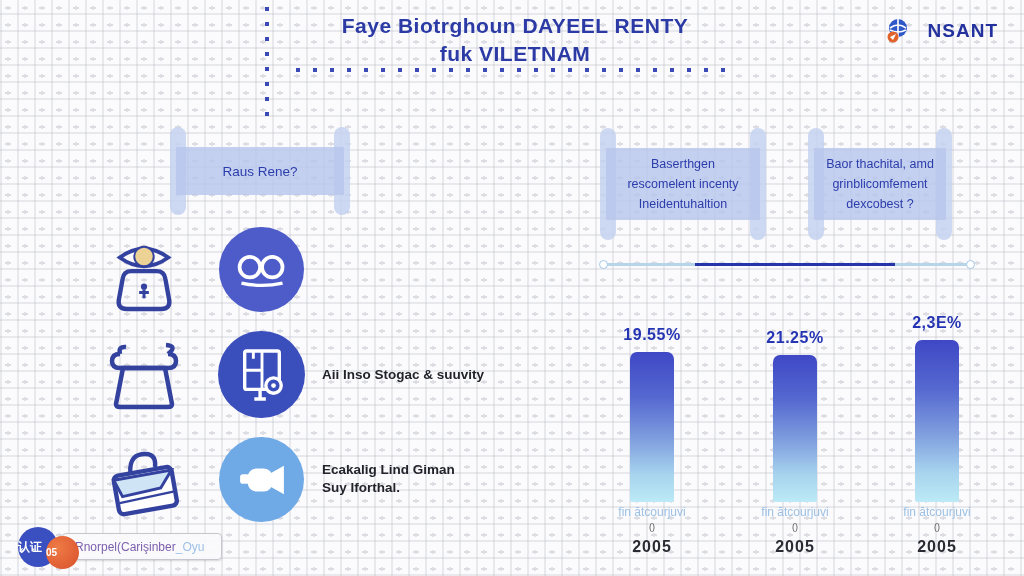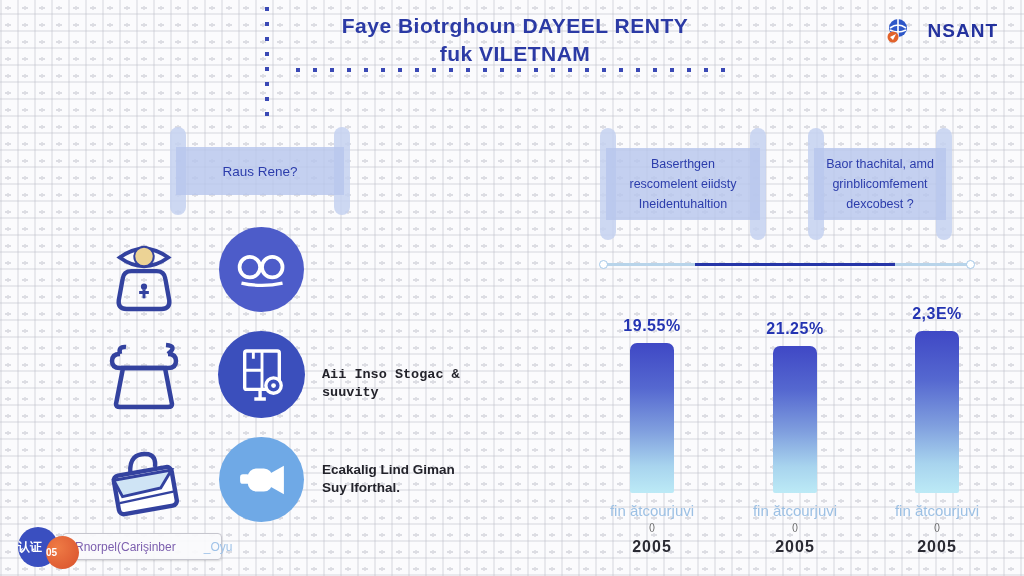--- a/index.html
+++ b/index.html
@@ -43,35 +43,35 @@
   .timeline{left:603px;top:263px;width:368px;height:3px;background:#b8d4ea;}
   .timeline .seg{position:absolute;left:92px;top:-0.5px;width:200px;height:3.5px;background:#2636a8;}
   .timeline .dot{position:absolute;top:-3px;width:7px;height:7px;border-radius:50%;background:#fff;border:1.5px solid #a4c8e8;}
   .timeline .dot.l{left:-4px;} .timeline .dot.r{right:-4px;}
   
   .fcircle{border-radius:50%;display:flex;align-items:center;justify-content:center;}
   .c1{left:219px;top:227px;width:85px;height:85px;background:#4d5cc9;}
   .c2{left:218px;top:331px;width:87px;height:87px;background:#3b4fbc;}
   .c3{left:219px;top:437px;width:85px;height:85px;background:#6fa9e6;}
   .flabel{width:190px;color:#23232b;font-size:13.5px;font-weight:600;line-height:18px;}
-  .fl1{left:322px;top:256px;} .fl2{left:322px;top:366px;font-family:Liberation Mono, monospace;} .fl3{left:322px;top:461px;}
+  .fl1{left:322px;top:256px;} .fl2{left:322px;top:366px;} .fl3{left:322px;top:461px;}
   
   .barcol{width:120px;top:300px;height:256px;display:flex;flex-direction:column;align-items:center;justify-content:flex-end;}
   .bc1{left:592px;} .bc2{left:735px;} .bc3{left:877px;}
   .pct{color:#2434b2;font-size:16px;font-weight:bold;letter-spacing:0.5px;margin-bottom:8px;}
   .bar{width:44px;border-radius:7px 7px 2px 2px;
     background:linear-gradient(180deg,#3f48c5 0%,#5568d0 30%,#7f9ede 58%,#a8d4ee 82%,#bceaf6 100%);}
   .bar.h1{height:150px;} .bar.h2{height:147px;} .bar.h3{height:162px;}
-  .sub{font-size:15px;color:#9cc0e4;margin-top:9px;white-space:nowrap;}
+  .sub{font-size:12px;color:#9cc0e4;margin-top:3px;white-space:nowrap;}
   .mark{font-size:9px;color:#555;margin-top:3px;}
   .year{font-size:16px;font-weight:bold;color:#2a2a33;margin-top:6px;letter-spacing:1px;}
   
   .pill{left:62px;top:533px;width:146px;height:25px;background:rgba(250,250,252,0.92);
     border:1.5px solid #c6c6ce;border-radius:4px;box-shadow:0 1px 2px rgba(0,0,0,0.15);
-    display:flex;align-items:center;padding-left:12px;font-size:12px;gap:28px;}
+    display:flex;align-items:center;padding-left:12px;font-size:12px;}
   .pill .main{color:#7c5fae;} .pill .suffix{color:#9fc2e8;}
   .bcirc{border-radius:50%;display:flex;align-items:center;justify-content:flex-start;color:#fff;font-weight:bold;}
   .bcirc.blue{left:18px;top:527px;width:40px;height:40px;background:#3a4fc0;font-size:12px;z-index:3;}
   .bcirc.orange{left:46px;top:536px;width:33px;height:33px;background:radial-gradient(circle at 35% 35%,#ef7b45,#d8502c);font-size:10px;z-index:4;}
   svg{display:block;}
 </style>
 </head>
 <body>
 
 <div class="stage">
@@ -104,21 +104,21 @@
         <span>Raus Rene?</span>
       </div>
   </div>
 
   <div class="abs ribbon ribbon-r1">
     <div class="tab l"></div>
     <div class="tab r"></div>
     <div class="band"></div>
     <div class="rtext">
       <span>Baserthgen</span>
-      <span>rescomelent eiidsty</span>
+      <span>rescomelent incenty</span>
       <span>Ineidentuhaltion</span>
     </div>
   </div>
 
   <div class="abs ribbon ribbon-r2">
     <div class="tab l"></div>
     <div class="tab r"></div>
     <div class="band"></div>
     <div class="rtext">
       <span>Baor thachital, amd</span>

